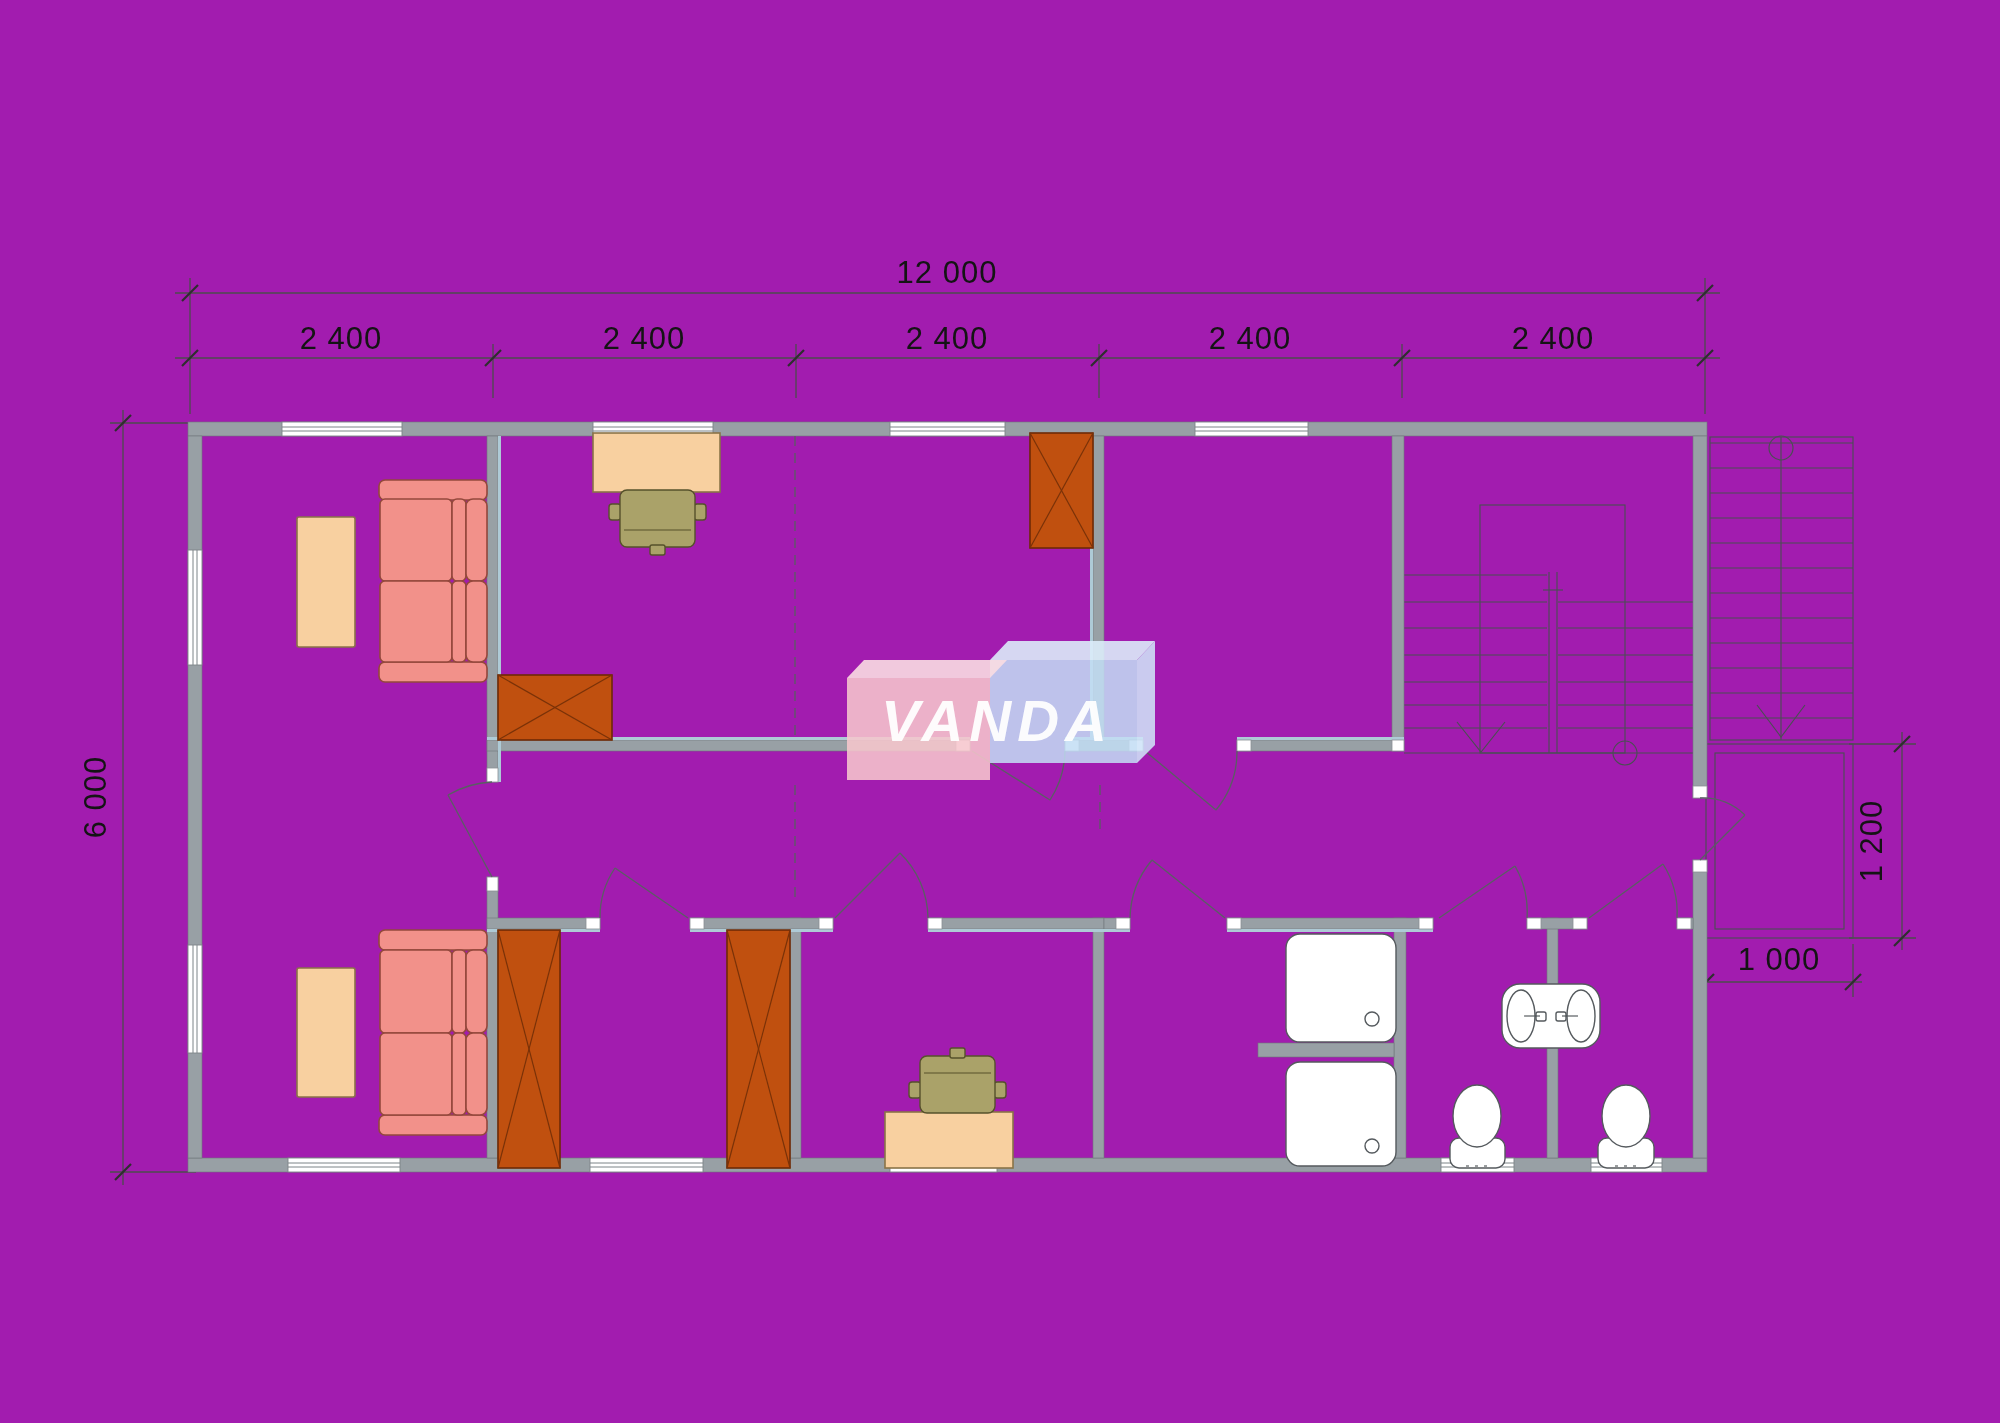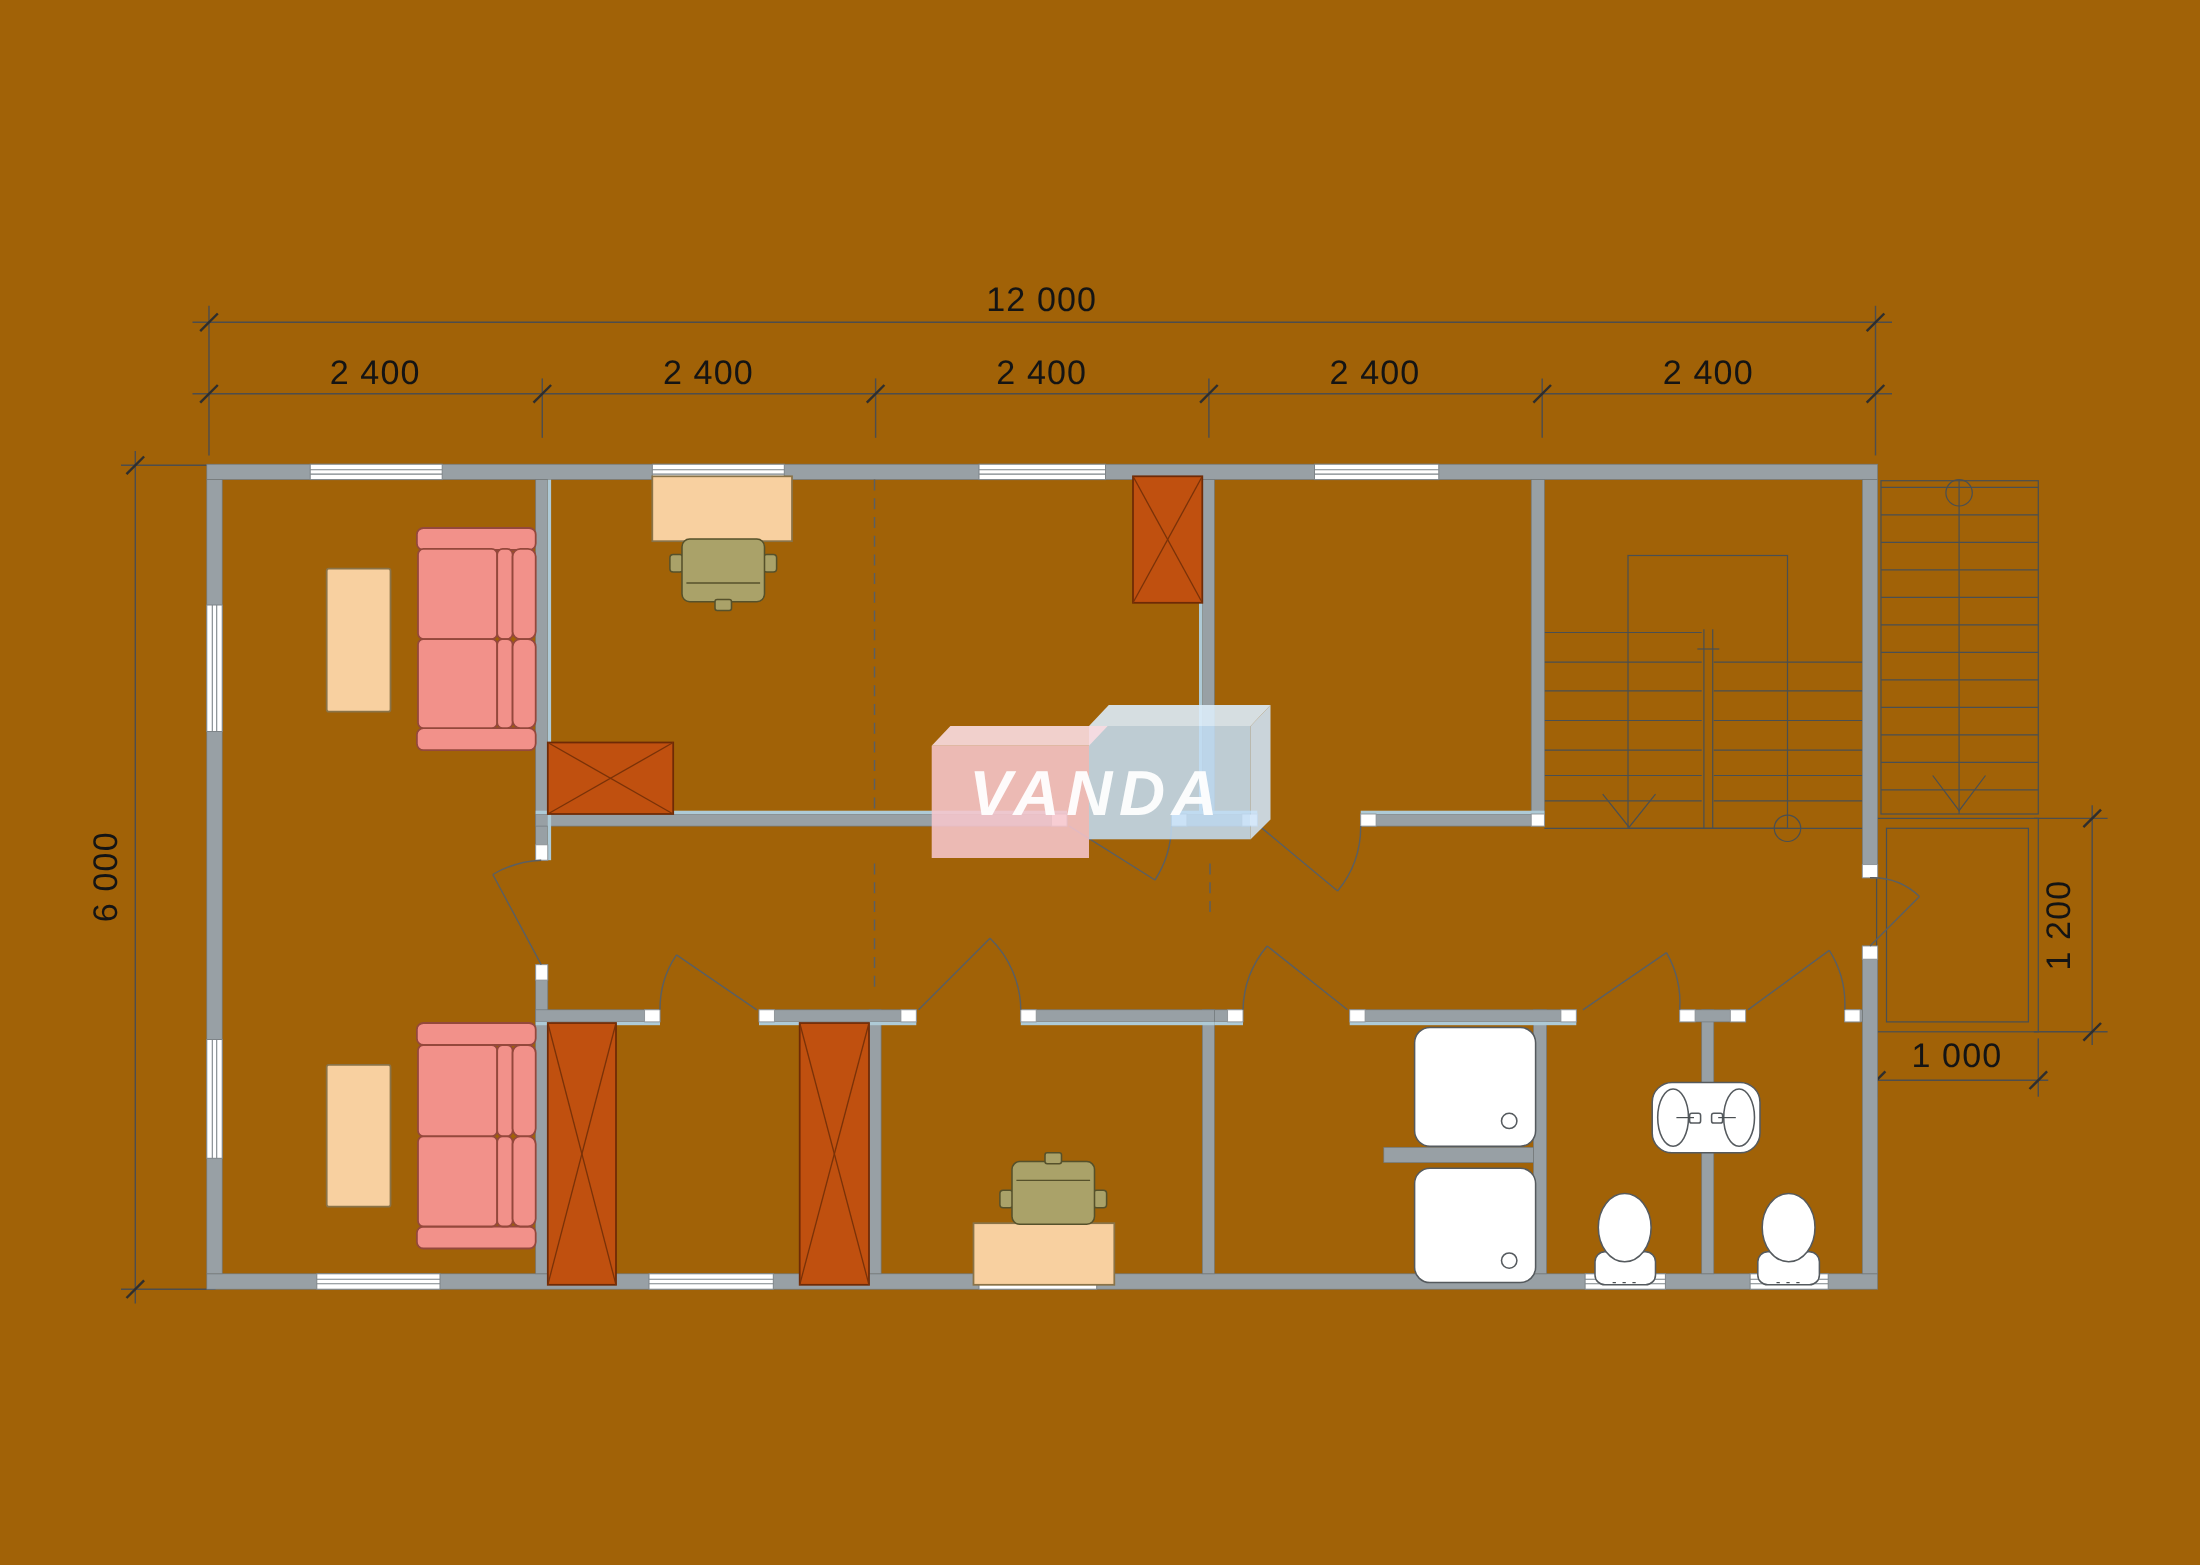--- a/index.html
+++ b/index.html
@@ -1,16 +1,16 @@
 <!DOCTYPE html>
 <html><head>
 <meta charset="utf-8">
 <style>
   html,body{margin:0;padding:0;background:#fff;}
-  .stage{position:relative;width:2000px;height:1423px;background:#a16207;overflow:hidden;
+  .stage{position:relative;width:2000px;height:1423px;background:#a21caf;overflow:hidden;
          font-family:"Liberation Sans",sans-serif;}
   svg{display:block}
   .wall{fill:#98a0a5;stroke:#70777b;stroke-width:.6}
   .accent{fill:#aecad6}
   .jamb{fill:#ffffff;stroke:#8b9094;stroke-width:.8}
   .win{fill:#ffffff;stroke:#7d8488;stroke-width:.9}
   .glz{stroke:#7d8488;stroke-width:1}
   .thin{stroke:#4a4f52;stroke-width:1.1;fill:none}
   .door{stroke:#5a5f63;stroke-width:1.3;fill:none}
   .dash{stroke:#5a5f63;stroke-width:1.3;fill:none;stroke-dasharray:10 7}

